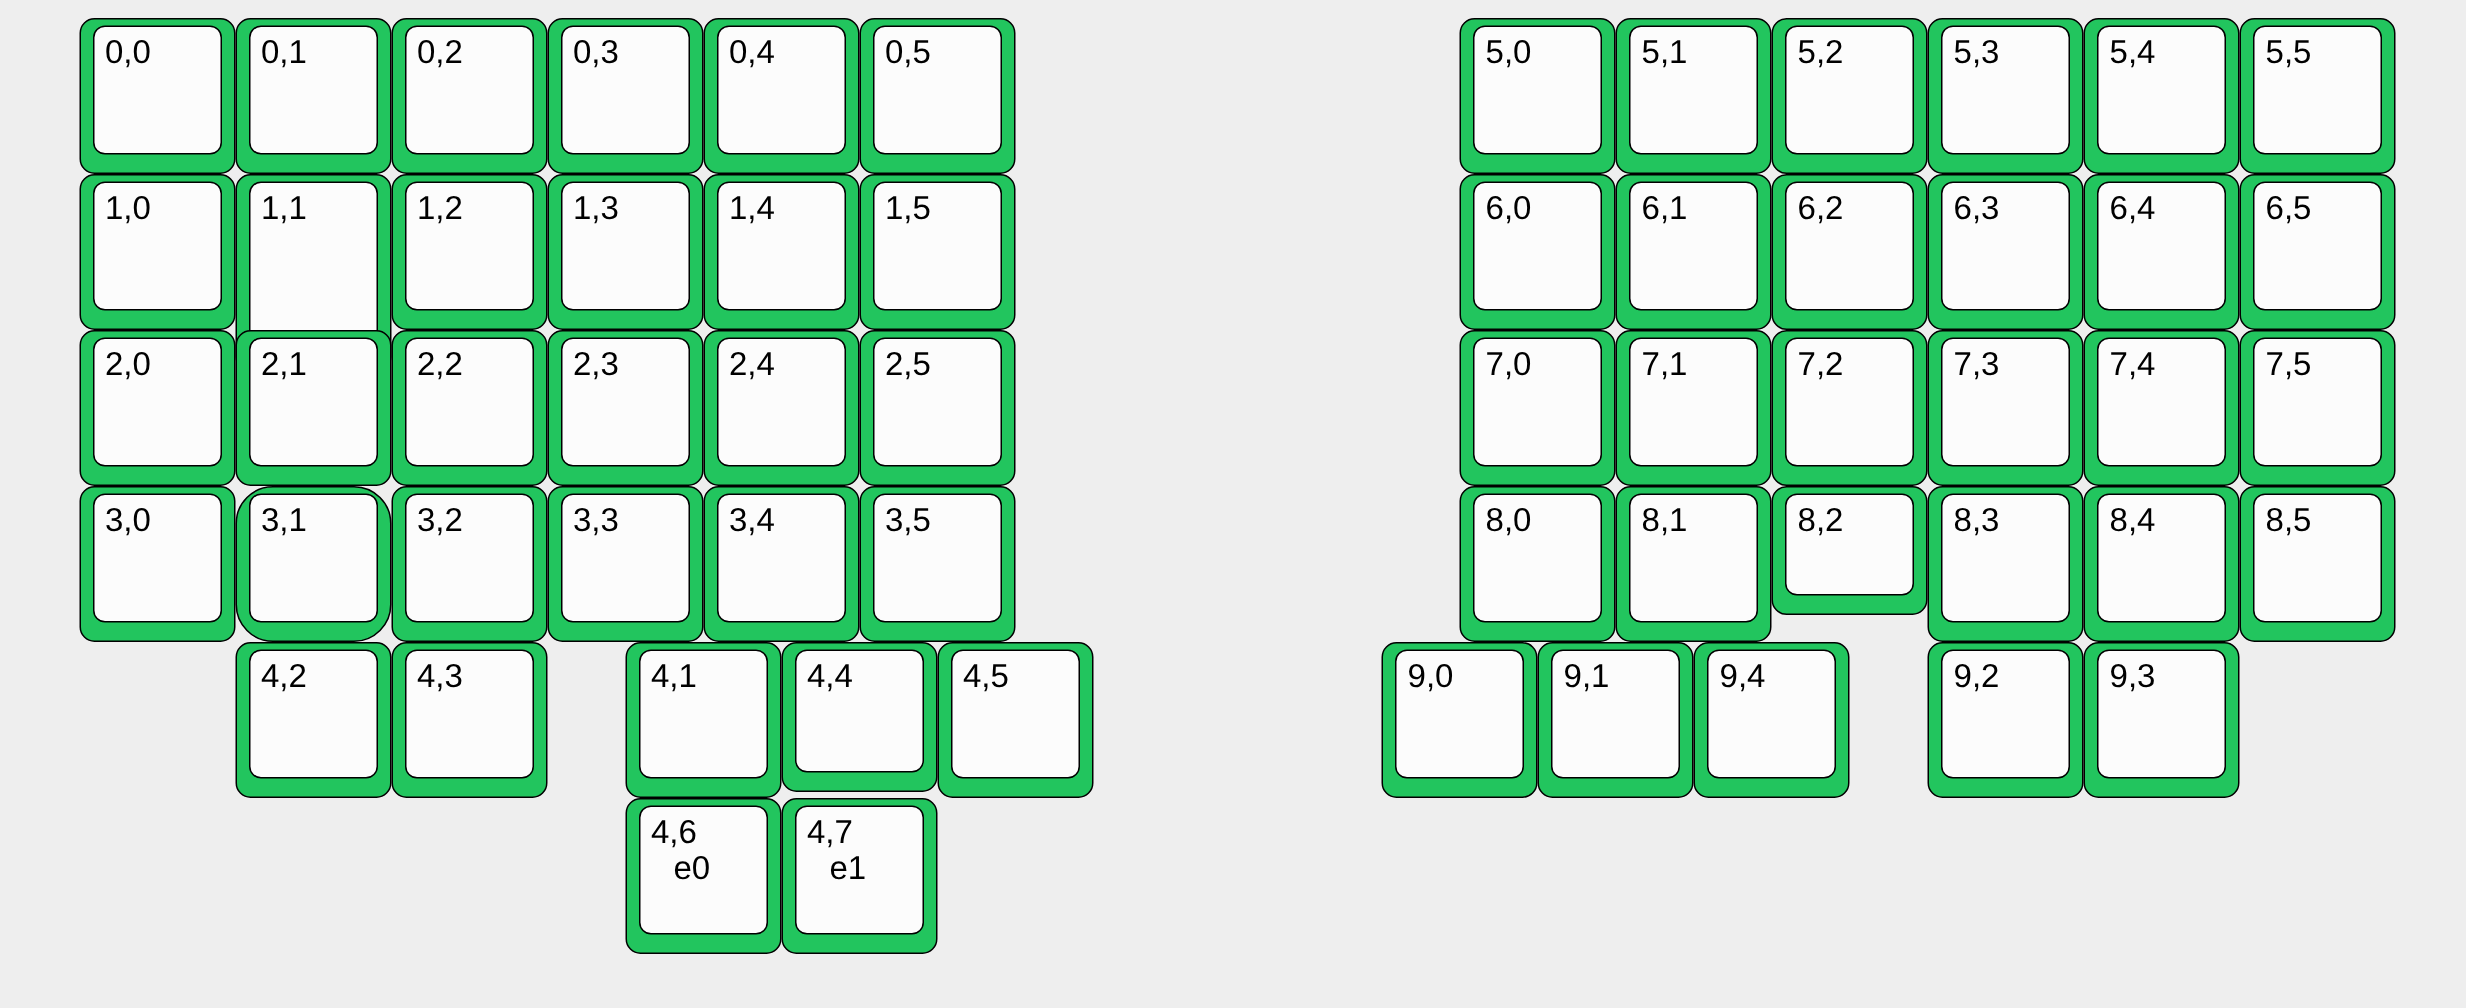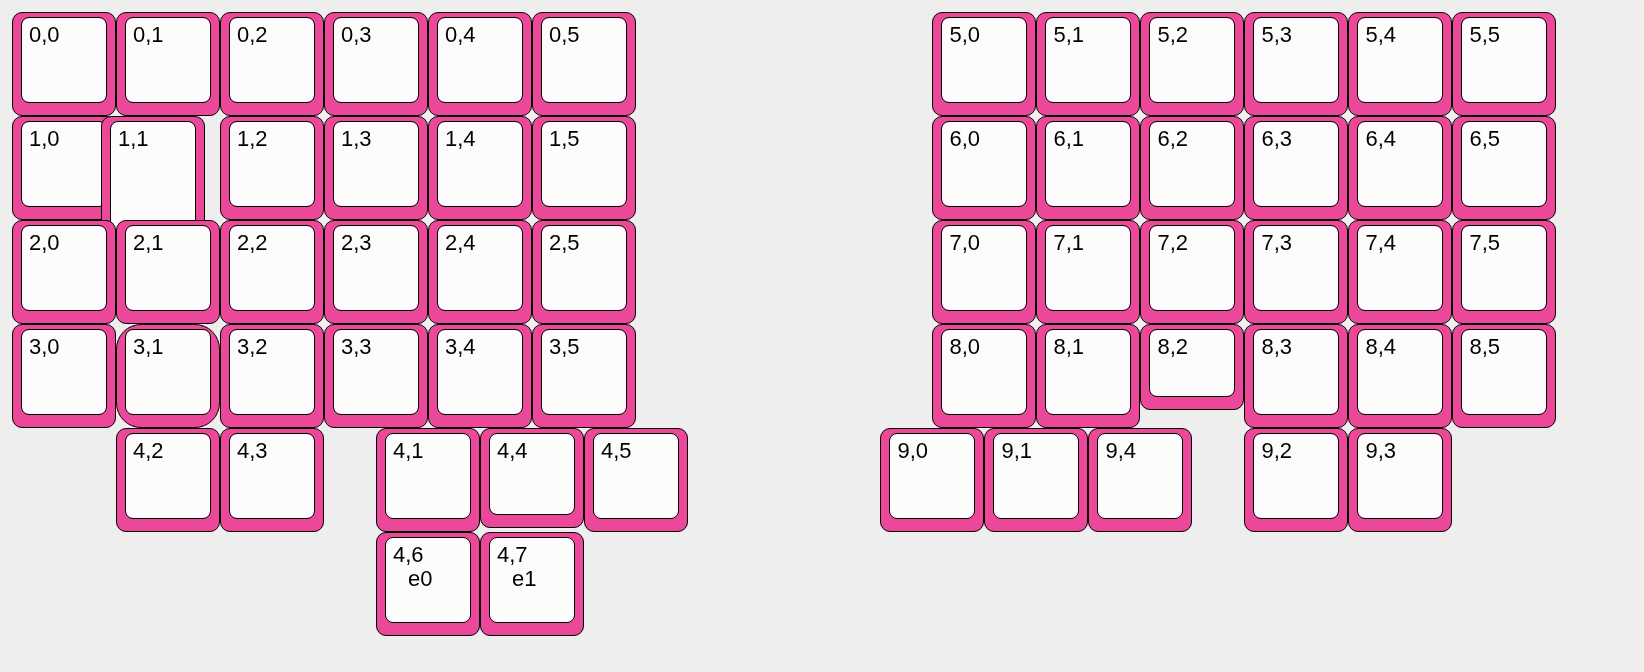--- a/index.html
+++ b/index.html
@@ -12,23 +12,24 @@
     overflow: hidden;
   }
   .layout {
     position: relative;
     width: 1644px;
     height: 672px;
   }
   .key {
     position: absolute;
     box-sizing: border-box;
-    background: #ec4899;
+    background: #22c55e;
     border: 1.5px solid #000000;
     border-radius: 10px;
+    margin-left: 41px;
   }
   .keytop {
     position: absolute;
     left: 8px;
     right: 8px;
     top: 4px;
     bottom: 12px;
     background: #fcfcfc;
     border: 1.5px solid #000000;
     border-radius: 8px;
@@ -83,21 +84,21 @@
     <div class="key" style="left: 532px; top: 12px; width: 104px; height: 104px;">
       <div class="keytop">
         <div class="label">0,5</div>
       </div>
     </div>
     <div class="key" style="left: 12px; top: 116px; width: 104px; height: 104px;">
       <div class="keytop">
         <div class="label">1,0</div>
       </div>
     </div>
-    <div class="key" style="left: 101px; top: 116px; width: 104px; height: 132px;">
+    <div class="key" style="left: 116px; top: 116px; width: 104px; height: 132px;">
       <div class="keytop">
         <div class="label">1,1</div>
       </div>
     </div>
     <div class="key" style="left: 220px; top: 116px; width: 104px; height: 104px;">
       <div class="keytop">
         <div class="label">1,2</div>
       </div>
     </div>
     <div class="key" style="left: 324px; top: 116px; width: 104px; height: 104px;">

